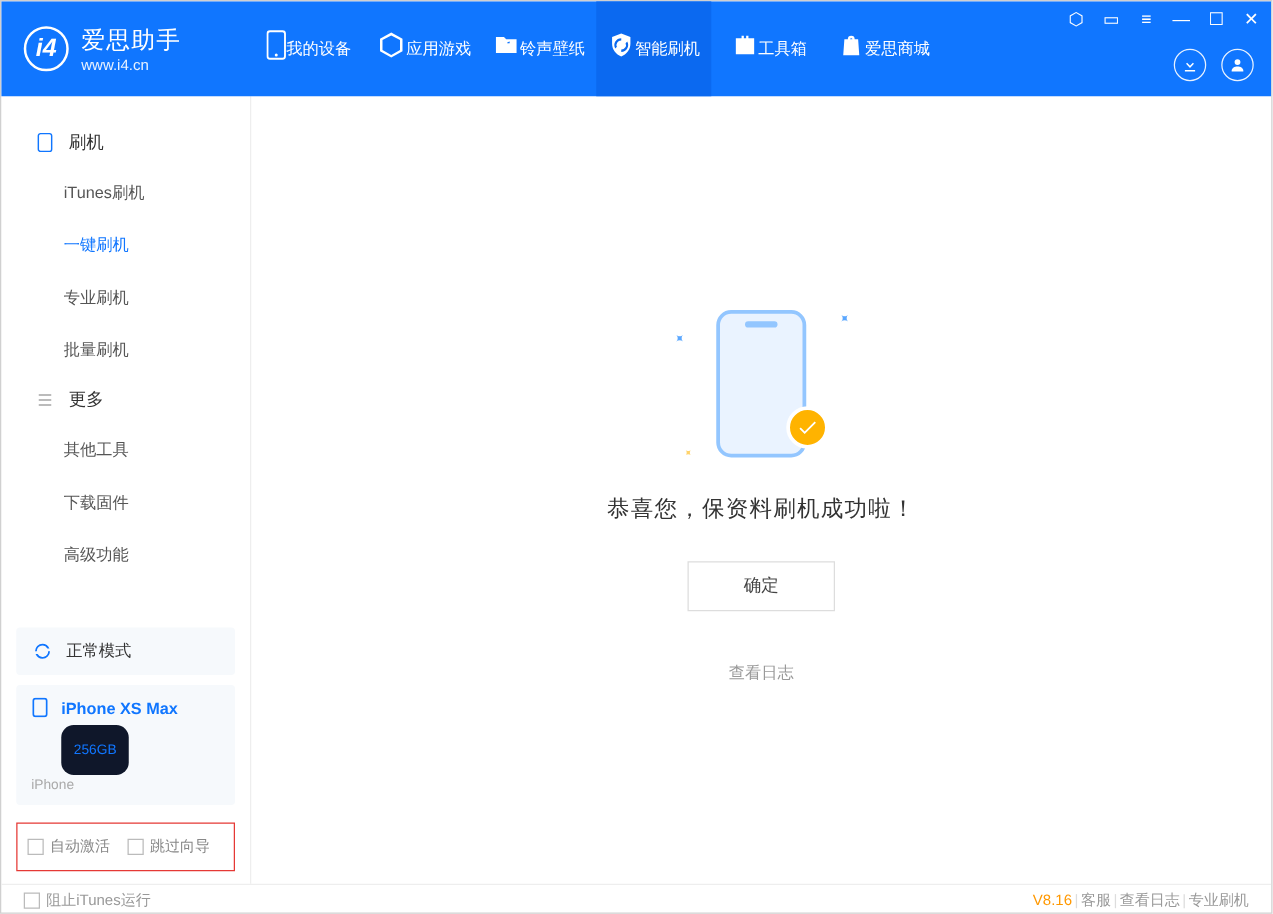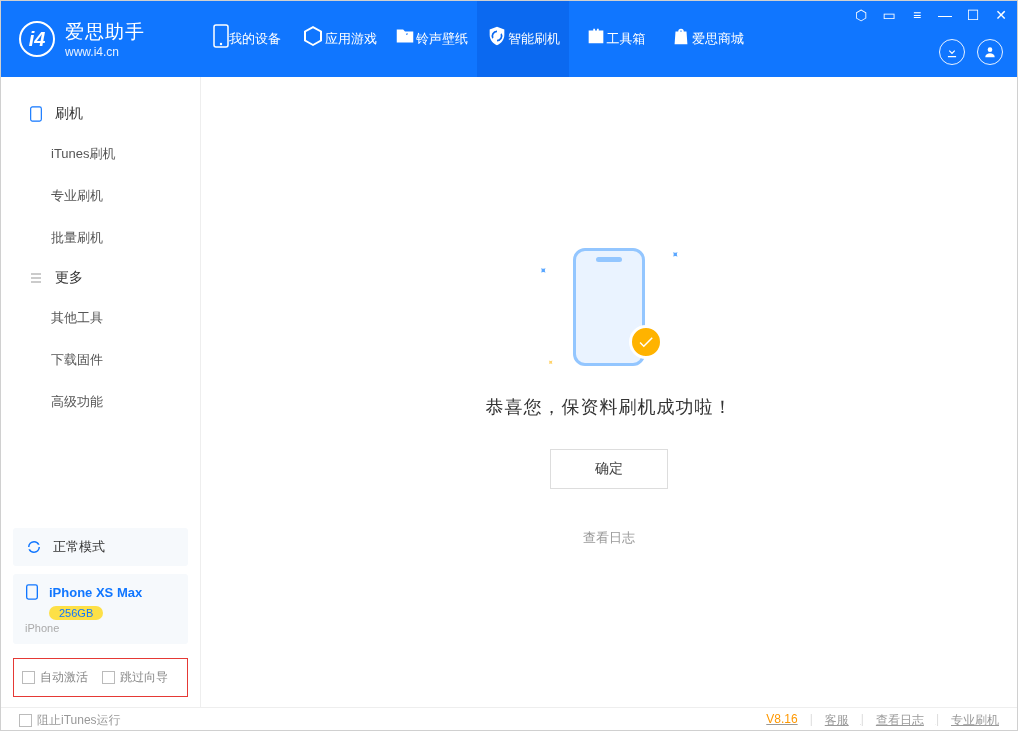--- a/index.html
+++ b/index.html
@@ -34,21 +34,21 @@
 .side-group-title .gicon { width: 16px; margin-right: 10px; display: flex; }
 .side-item { font-size: 13px; color: #555; padding: 12px 24px 12px 50px; cursor: pointer; }
 .side-item.active { color: #1076ff; }
 
 .side-status { background: #f6f9fc; margin: 8px 12px; padding: 10px 12px; border-radius: 3px; display: flex; align-items: flex-end; font-size: 13px; color: #333; }
 .side-status .sicon { width: 18px; height: 18px; margin-right: 10px; display: flex; }
 
 .side-device { background: #f6f9fc; margin: 0 12px 8px; padding: 10px 12px; border-radius: 3px; font-size: 12px; }
 .side-device .dname { color: #1076ff; font-weight: 600; font-size: 13px; display: flex; align-items: center; }
 .side-device .dname .dicon { width: 16px; height: 16px; margin-right: 8px; }
-.side-device .pill { display: inline-block; background: #fde047; color: #1076ff; border-radius: 10px; padding: 1px 10px; font-size: 11px; margin: 6px 0 2px 24px; }
+.side-device .pill { display: inline-block; background: #0f172a; color: #1076ff; border-radius: 10px; padding: 14px 10px; font-size: 11px; margin: 6px 0 2px 24px; }
 .side-device .dtype { color: #aaa; font-size: 11px; }
 
 .side-checks { border: 1.5px solid #e53935; margin: 6px 12px 10px; padding: 10px 8px; display: flex; gap: 14px; align-items: center; }
 .chk { display: flex; align-items: center; font-size: 12px; color: #888; cursor: pointer; }
 .chk .box { width: 13px; height: 13px; border: 1px solid #bbb; margin-right: 5px; background: #fff; }
 
 
 .main { flex: 1; display: flex; flex-direction: column; align-items: center; justify-content: center; position: relative; }
 .phone-illus { position: relative; width: 160px; height: 140px; margin-bottom: 18px; display: flex; align-items: center; justify-content: center; }
 .phone-body { width: 72px; height: 118px; border: 3px solid #93c6ff; border-radius: 12px; background: #eaf3ff; position: relative; }
@@ -60,21 +60,21 @@
 .sparkle.s2 { right: 10px; top: 12px; transform: rotate(45deg); }
 .sparkle.s3 { left: 18px; bottom: 10px; transform: rotate(45deg); color: #ffd36b; font-size: 8px; }
 
 .success-msg { font-size: 18px; color: #333; margin-bottom: 30px; letter-spacing: 1px; }
 .ok-btn { border: 1px solid #ddd; background: #fff; padding: 10px 44px; font-size: 14px; color: #444; cursor: pointer; margin-bottom: 40px; }
 .log-link { font-size: 13px; color: #999; cursor: pointer; }
 
 
 .footer { height: 25px; border-top: 1px solid #eee; display: flex; align-items: center; padding: 0 18px; font-size: 12px; color: #999; }
 .footer .chk { color: #999; }
-.footer-right { margin-left: auto; display: flex; gap: 12px; text-decoration: underline; }
+.footer-right { margin-left: auto; display: flex; align-items: center; gap: 2px; }
 .footer-right .sep { color: #ddd; }
 .footer-right span { cursor: pointer; }
 .ver { color: #ff9800; }
 </style>
 </head>
 <body>
 
 <div class="header">
   <div class="logo-area">
     <div class="logo-circle">i4</div>
@@ -164,20 +164,21 @@
     <div class="side-scroll">
       <div class="side-group-title">
         <span class="gicon">
             <svg width="14" height="16" viewBox="0 0 14 18">
               <rect x="1" y="1" width="12" height="16" rx="2" fill="none" stroke="#1076ff" stroke-width="1.3"></rect>
             </svg>
           </span>
         <span>刷机</span>
       </div>
       <div class="side-item">iTunes刷机</div>
+      <div class="side-item active">一键刷机</div>
       <div class="side-item">专业刷机</div>
       <div class="side-item">批量刷机</div>
 
       <div class="side-group-title">
         <span class="gicon">
             <svg width="14" height="14" viewBox="0 0 14 14">
               <path d="M2 3h10M2 7h10M2 11h10" stroke="#bbb" stroke-width="1.5"></path>
             </svg>
           </span>
         <span>更多</span>

